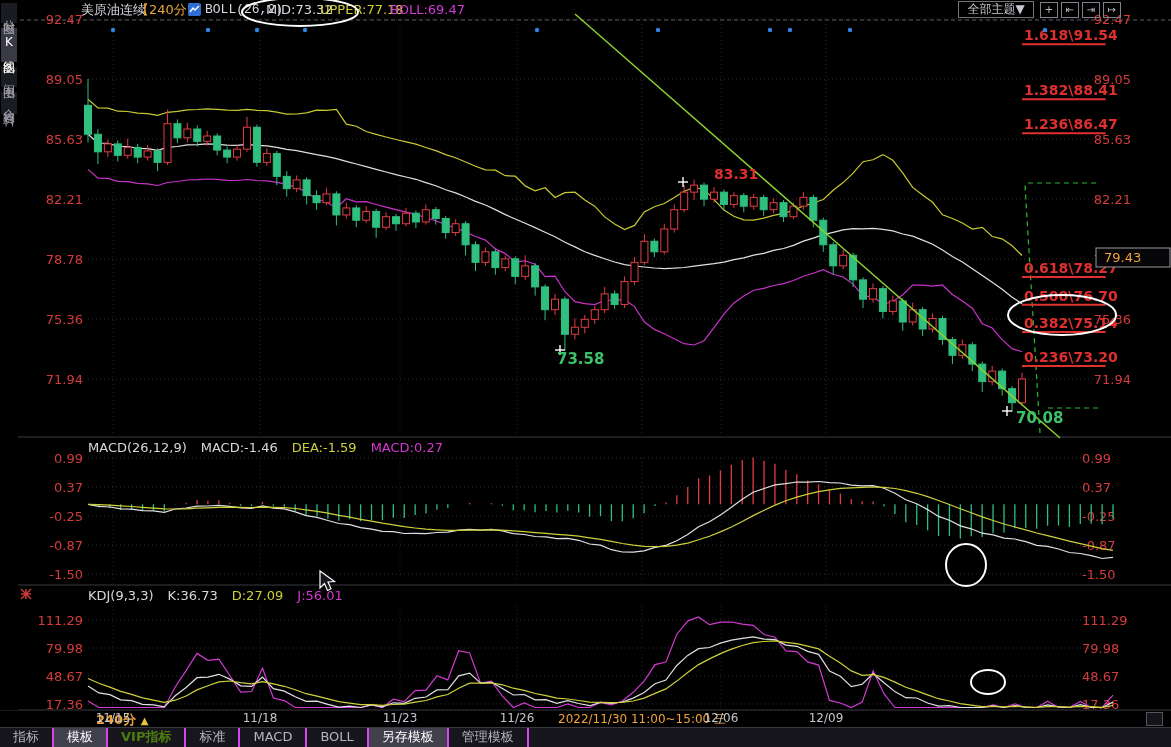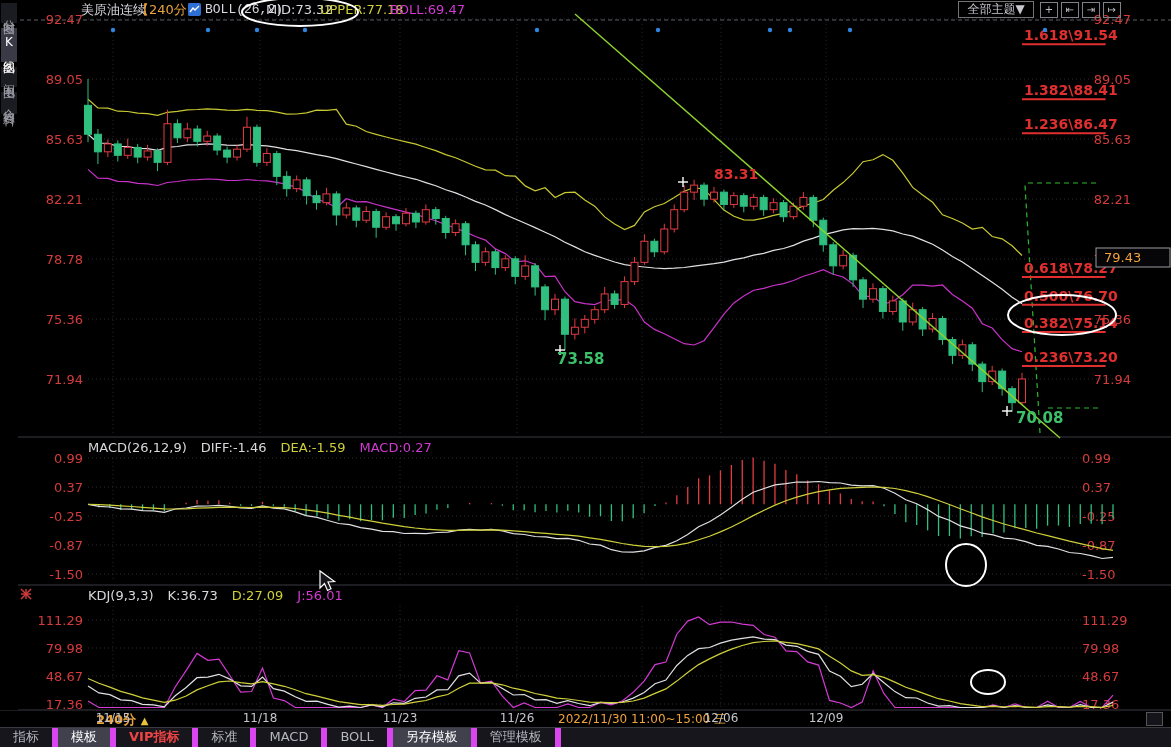--- a/index.html
+++ b/index.html
@@ -45,23 +45,23 @@
   #period-label .arrow{color:#e8c23c;font-size:10px;}
   #dates .date{position:absolute;top:1px;transform:translateX(-50%);color:#c4c4cc;white-space:nowrap;}
   #dates .date.current{color:#f0a23c;border-bottom:1px solid #f0a23c;padding-bottom:0px;}
   #scroll-handle{position:absolute;left:1146px;top:712px;width:15px;height:12px;border:1px solid #555;
     background:#14141a;z-index:3;}
 
   
   #tabbar{position:absolute;left:0;top:727px;width:1171px;height:20px;background:#16161c;
     border-top:1px solid #3a3a42;z-index:3;display:flex;align-items:stretch;}
   .btab{padding:1px 13px 3px 13px;font-size:13px;line-height:16px;color:#b6b6c0;
-    border-right:6px solid #d946ef;cursor:pointer;white-space:nowrap;}
+    border-right:2px solid #d946ef;cursor:pointer;white-space:nowrap;}
   .btab.active{background:#41414e;color:#fff;}
-  .btab.vip{color:#ef4444;font-weight:bold;}
+  .btab.vip{color:#4d7c0f;font-weight:bold;}
 </style>
 </head>
 <body>
 <div id="stage">
 
 <svg id="chart-svg" width="1171" height="747">
       <line x1="20" y1="20" x2="1171" y2="20" stroke="#606068" stroke-width="1" stroke-dasharray="4,3"></line>
       <line x1="18" y1="437" x2="1171" y2="437" stroke="#3a3a42" stroke-width="1"></line>
       <line x1="18" y1="585" x2="1171" y2="585" stroke="#3a3a42" stroke-width="1"></line>
       <line x1="0" y1="710" x2="1171" y2="710" stroke="#3a3a42" stroke-width="1"></line>
@@ -505,21 +505,21 @@
 <div id="theme-btn">全部主题▼</div>
 <div id="tools">
       <div class="tool-btn">+</div>
       <div class="tool-btn">⇤</div>
       <div class="tool-btn">⇥</div>
       <div class="tool-btn">↦</div>
     </div>
 
 <div id="macd-header" class="panel-header">
   <span class="ph-white">MACD(26,12,9)</span>
-  <span class="ph-white">DIFF:-1.46</span>
+  <span class="ph-white">MACD:-1.46</span>
   <span class="ph-yellow">DEA:-1.59</span>
   <span class="ph-magenta">MACD:0.27</span>
 </div>
 <div id="kdj-header" class="panel-header">
   <span class="ph-white">KDJ(9,3,3)</span>
   <span class="ph-white">K:36.73</span>
   <span class="ph-yellow">D:27.09</span>
   <span class="ph-magenta">J:56.01</span>
 </div>
 

